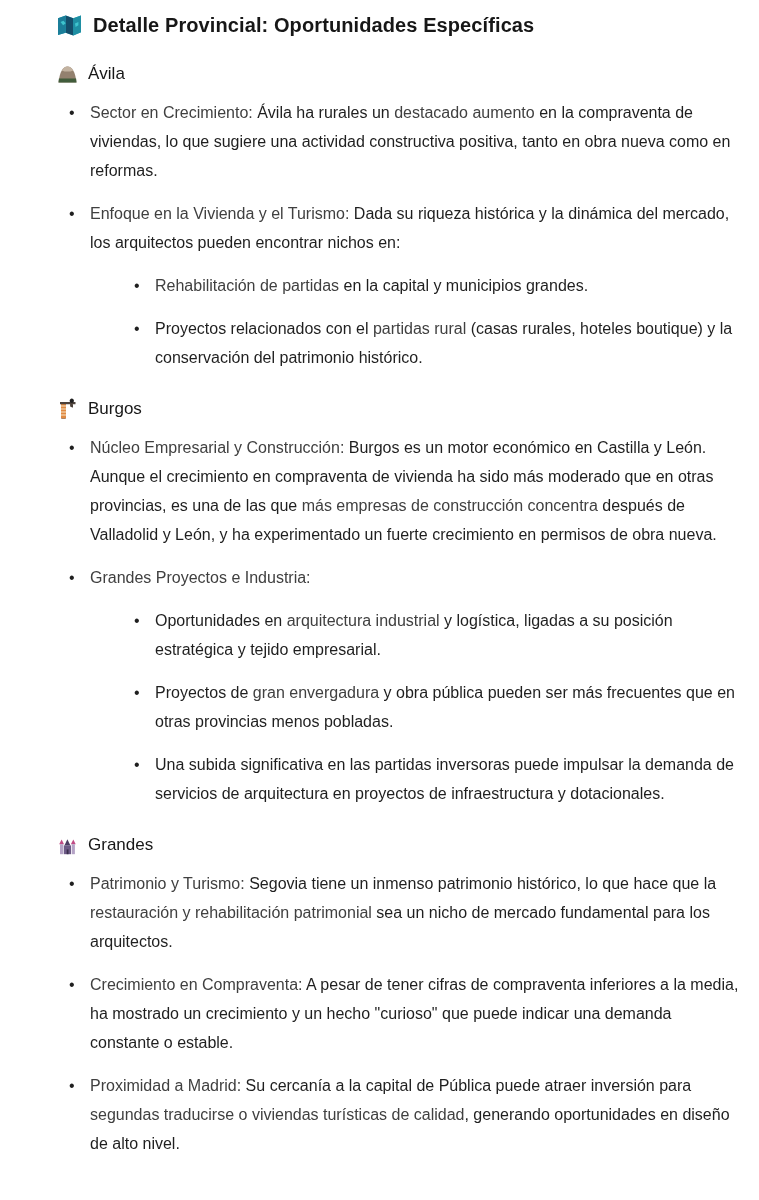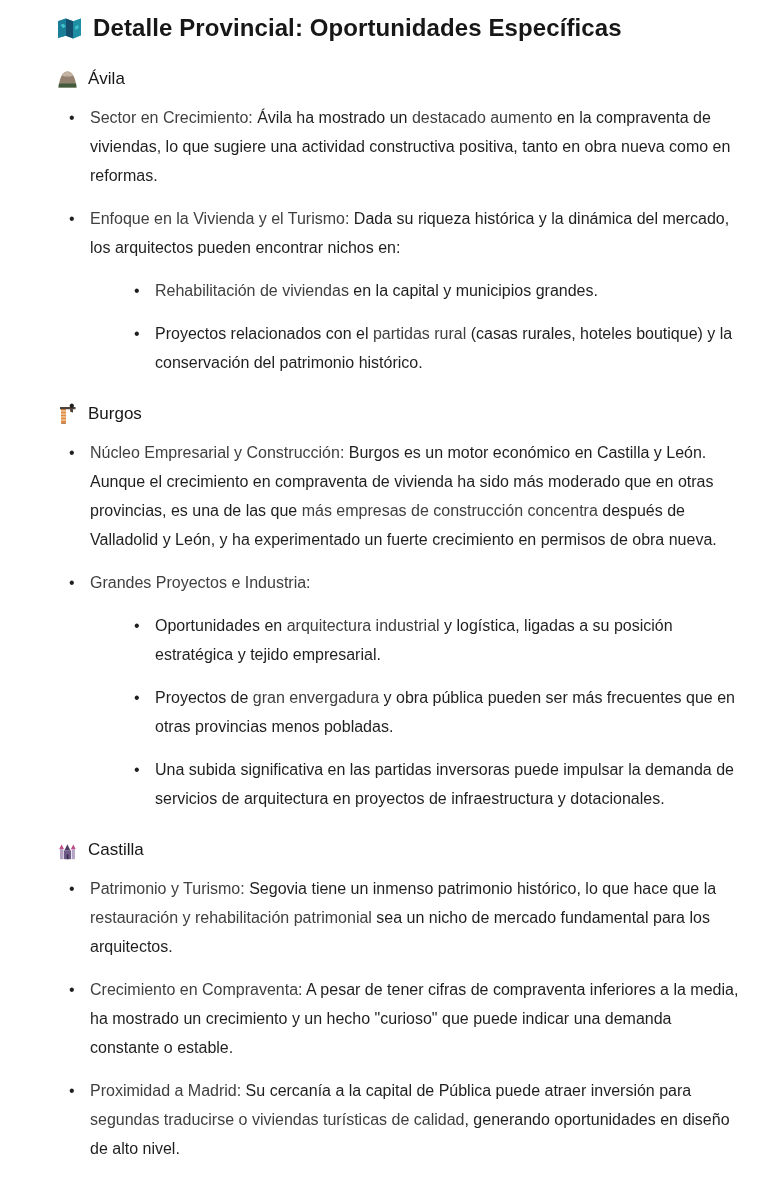--- a/index.html
+++ b/index.html
@@ -12,21 +12,21 @@
     font-family: "Liberation Sans", sans-serif;
     -webkit-font-smoothing: antialiased;
   }
   .page { padding: 14px 20px 18px 57px; }
 
   .doc-title {
     display: flex;
     align-items: center;
     gap: 11px;
     margin: 0 0 8px 0;
-    font-size: 24px;
+    font-size: 20px;
     font-weight: 700;
     color: #171717;
     letter-spacing: 0.1px;
   }
   .h1-icon { display: inline-flex; width: 25px; height: 23px; flex: 0 0 auto; }
   .h1-icon svg { width: 100%; height: 100%; }
 
   .sec-heading {
     display: flex;
     align-items: center;
@@ -82,23 +82,23 @@
         <span class="h2-icon">
           <svg viewBox="0 0 21 19" xmlns="http://www.w3.org/2000/svg">
             <path d="M10.5 1.5C6 1.5 2.8 6.5 1.5 17.5h18C18.2 6.5 15 1.5 10.5 1.5z" fill="#93816f"></path>
             <path d="M10.5 1.5c-2.3 0-4.3 1.3-5.8 3.9 1.9.8 3.9 1.2 5.8 1.2s3.9-.4 5.8-1.2C14.8 2.8 12.8 1.5 10.5 1.5z" fill="#c3b3a1"></path>
             <path d="M1.9 13.6h17.2l.4 3.9H1.5z" fill="#415c3b"></path>
           </svg>
         </span>
         <span>Ávila</span>
       </h2>
       <ul class="blist lvl1">
-        <li><span class="marker">•</span><span class="li-text"><strong>Sector en Crecimiento:</strong><span> Ávila ha mostrado un </span><strong>destacado aumento</strong><span> en la compraventa de viviendas, lo que sugiere una actividad constructiva positiva, tanto en obra nueva como en reformas.</span></span></li>
+        <li><span class="marker">•</span><span class="li-text"><strong>Sector en Crecimiento:</strong><span> Ávila ha rurales un </span><strong>destacado aumento</strong><span> en la compraventa de viviendas, lo que sugiere una actividad constructiva positiva, tanto en obra nueva como en reformas.</span></span></li>
         <li><span class="marker">•</span><span class="li-text"><strong>Enfoque en la Vivienda y el Turismo:</strong><span> Dada su riqueza histórica y la dinámica del mercado, los arquitectos pueden encontrar nichos en:</span></span><ul class="blist lvl2">
-            <li><span class="marker">•</span><span class="li-text"><strong>Rehabilitación de viviendas</strong><span> en la capital y municipios grandes.</span></span></li>
+            <li><span class="marker">•</span><span class="li-text"><strong>Rehabilitación de partidas</strong><span> en la capital y municipios grandes.</span></span></li>
             <li><span class="marker">•</span><span class="li-text"><span>Proyectos relacionados con el </span><strong>partidas rural</strong><span> (casas rurales, hoteles boutique) y la conservación del patrimonio histórico.</span></span></li>
           </ul></li>
         <li><span class="marker">•</span></li>
       </ul>
       <h2 class="sec-heading">
         <span class="h2-icon">
           <svg viewBox="0 0 21 19" xmlns="http://www.w3.org/2000/svg">
             <rect x="4" y="2.5" width="5" height="16" rx="0.8" fill="#e0West"></rect>
             <rect x="4" y="2.5" width="5" height="16" rx="0.8" fill="#e08a43"></rect>
             <path d="M4 6h5M4 9h5M4 12h5M4 15h5" stroke="#f6e3c6" stroke-width="1.1"></path>
@@ -121,21 +121,21 @@
           <svg viewBox="0 0 21 19" xmlns="http://www.w3.org/2000/svg">
             <path d="M2.2 8.2 4.6 3.6l2.4 4.6z" fill="#c04b85"></path>
             <path d="M13.9 8.2l2.4-4.6 2.4 4.6z" fill="#c04b85"></path>
             <rect x="3" y="8.2" width="3.2" height="10" fill="#b5a3c6"></rect>
             <rect x="14.7" y="8.2" width="3.2" height="10" fill="#b5a3c6"></rect>
             <path d="M10.4 3.2l3 6.2H7.4z" fill="#4b3c62"></path>
             <rect x="6.8" y="9.4" width="7.2" height="8.8" fill="#6d5a86"></rect>
             <rect x="9.7" y="13.4" width="1.8" height="4.8" fill="#3a2e4d"></rect>
           </svg>
         </span>
-        <span>Castilla</span>
+        <span>Grandes</span>
       </h2>
       <ul class="blist lvl1">
         <li><span class="marker">•</span><span class="li-text"><strong>Patrimonio y Turismo:</strong><span> Segovia tiene un inmenso patrimonio histórico, lo que hace que la </span><strong>restauración y rehabilitación patrimonial</strong><span> sea un nicho de mercado fundamental para los arquitectos.</span></span></li>
         <li><span class="marker">•</span><span class="li-text"><strong>Crecimiento en Compraventa:</strong><span> A pesar de tener cifras de compraventa inferiores a la media, ha mostrado un crecimiento y un hecho "curioso" que puede indicar una demanda constante o estable.</span></span></li>
         <li><span class="marker">•</span><span class="li-text"><strong>Proximidad a Madrid:</strong><span> Su cercanía a la capital de Pública puede atraer inversión para </span><strong>segundas traducirse o viviendas turísticas de calidad</strong><span>, generando oportunidades en diseño de alto nivel.</span></span></li>
       </ul>
     </div>
 </div>
 
 </body></html>

